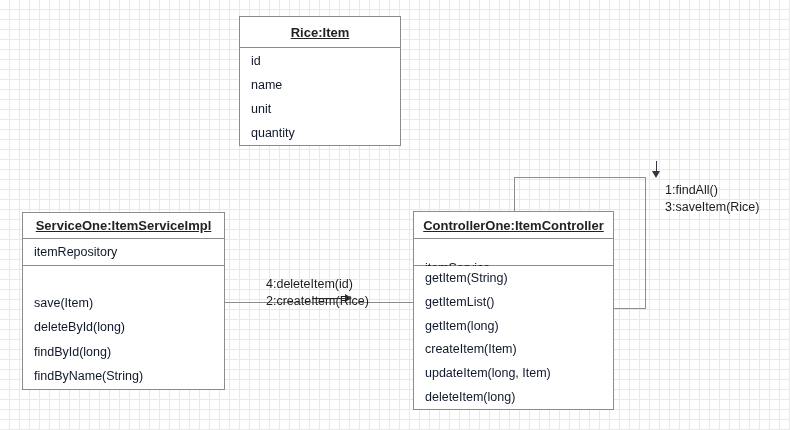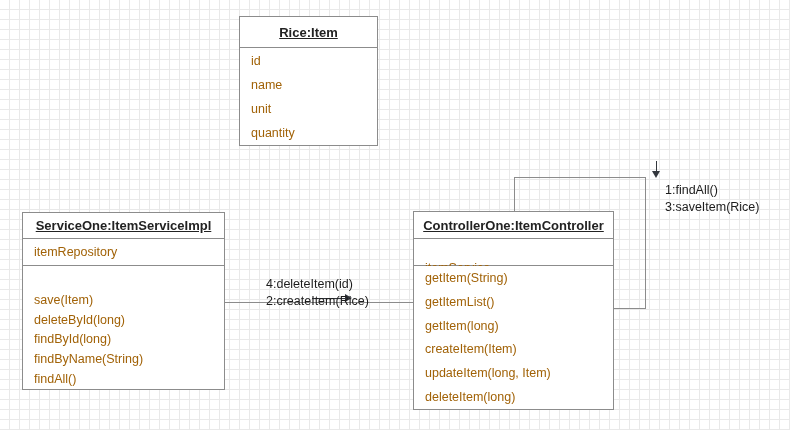--- a/index.html
+++ b/index.html
@@ -53,21 +53,21 @@
     width: 100%;
     background: #ffffff;
     display: flex;
     flex-direction: column;
     justify-content: center;
   }
   .uml-section.divided { border-bottom: 1px solid #8c8c8c; }
   .uml-row {
     box-sizing: border-box;
     font-size: 12.5px;
-    color: #a16207;
+    color: #0f172a;
     padding-left: 11px;
     display: flex;
     align-items: center;
   }
 
   
   .line-h {
     position: absolute;
     height: 0;
     border-top: 1px solid #8c8c8c;
@@ -123,21 +123,21 @@
     border-left: 4px solid transparent;
     border-right: 4px solid transparent;
     margin-top: -1px;
   }
 </style>
 </head>
 <body>
 
 <div id="canvas">
 
-  <div class="uml-box" style="left:239px; top:16px; width:139px; height:130px;">
+  <div class="uml-box" style="left:239px; top:16px; width:162px; height:130px;">
     <div class="uml-title" style="height:31px;">
       <span>Rice:Item</span>
     </div>
     <div class="uml-section" style="height:97px;">
       <div class="uml-row" style="height:24px;">id</div>
       <div class="uml-row" style="height:24px;text-align:center;">name</div>
       <div class="uml-row" style="height:24px;">unit</div>
       <div class="uml-row" style="height:24px;">quantity</div>
     </div>
   </div>
@@ -147,21 +147,20 @@
       <span>ServiceOne:ItemServiceImpl</span>
     </div>
     <div class="uml-section divided" style="height:27px;">
       <div class="uml-row" style="height:26px;">itemRepository</div>
     </div>
     <div class="uml-section" style="height:123px;">
       <div class="uml-row" style="height:24.6px;margin-top:24px;">save(Item)</div>
       <div class="uml-row" style="height:24.6px;">deleteById(long)</div>
       <div class="uml-row" style="height:24.6px;">findById(long)</div>
       <div class="uml-row" style="height:24.6px;">findByName(String)</div>
-      <div class="uml-row" style="height:24.6px;">findAll()</div>
     </div>
   </div>
 
   <div class="uml-box" style="left:413px; top:211px; width:201px; height:199px;">
     <div class="uml-title" style="height:27px;">
       <span>ControllerOne:ItemController</span>
     </div>
     <div class="uml-section divided" style="height:27px;">
       <div class="uml-row" style="height:26px;margin-top:32px;">itemService</div>
     </div>

